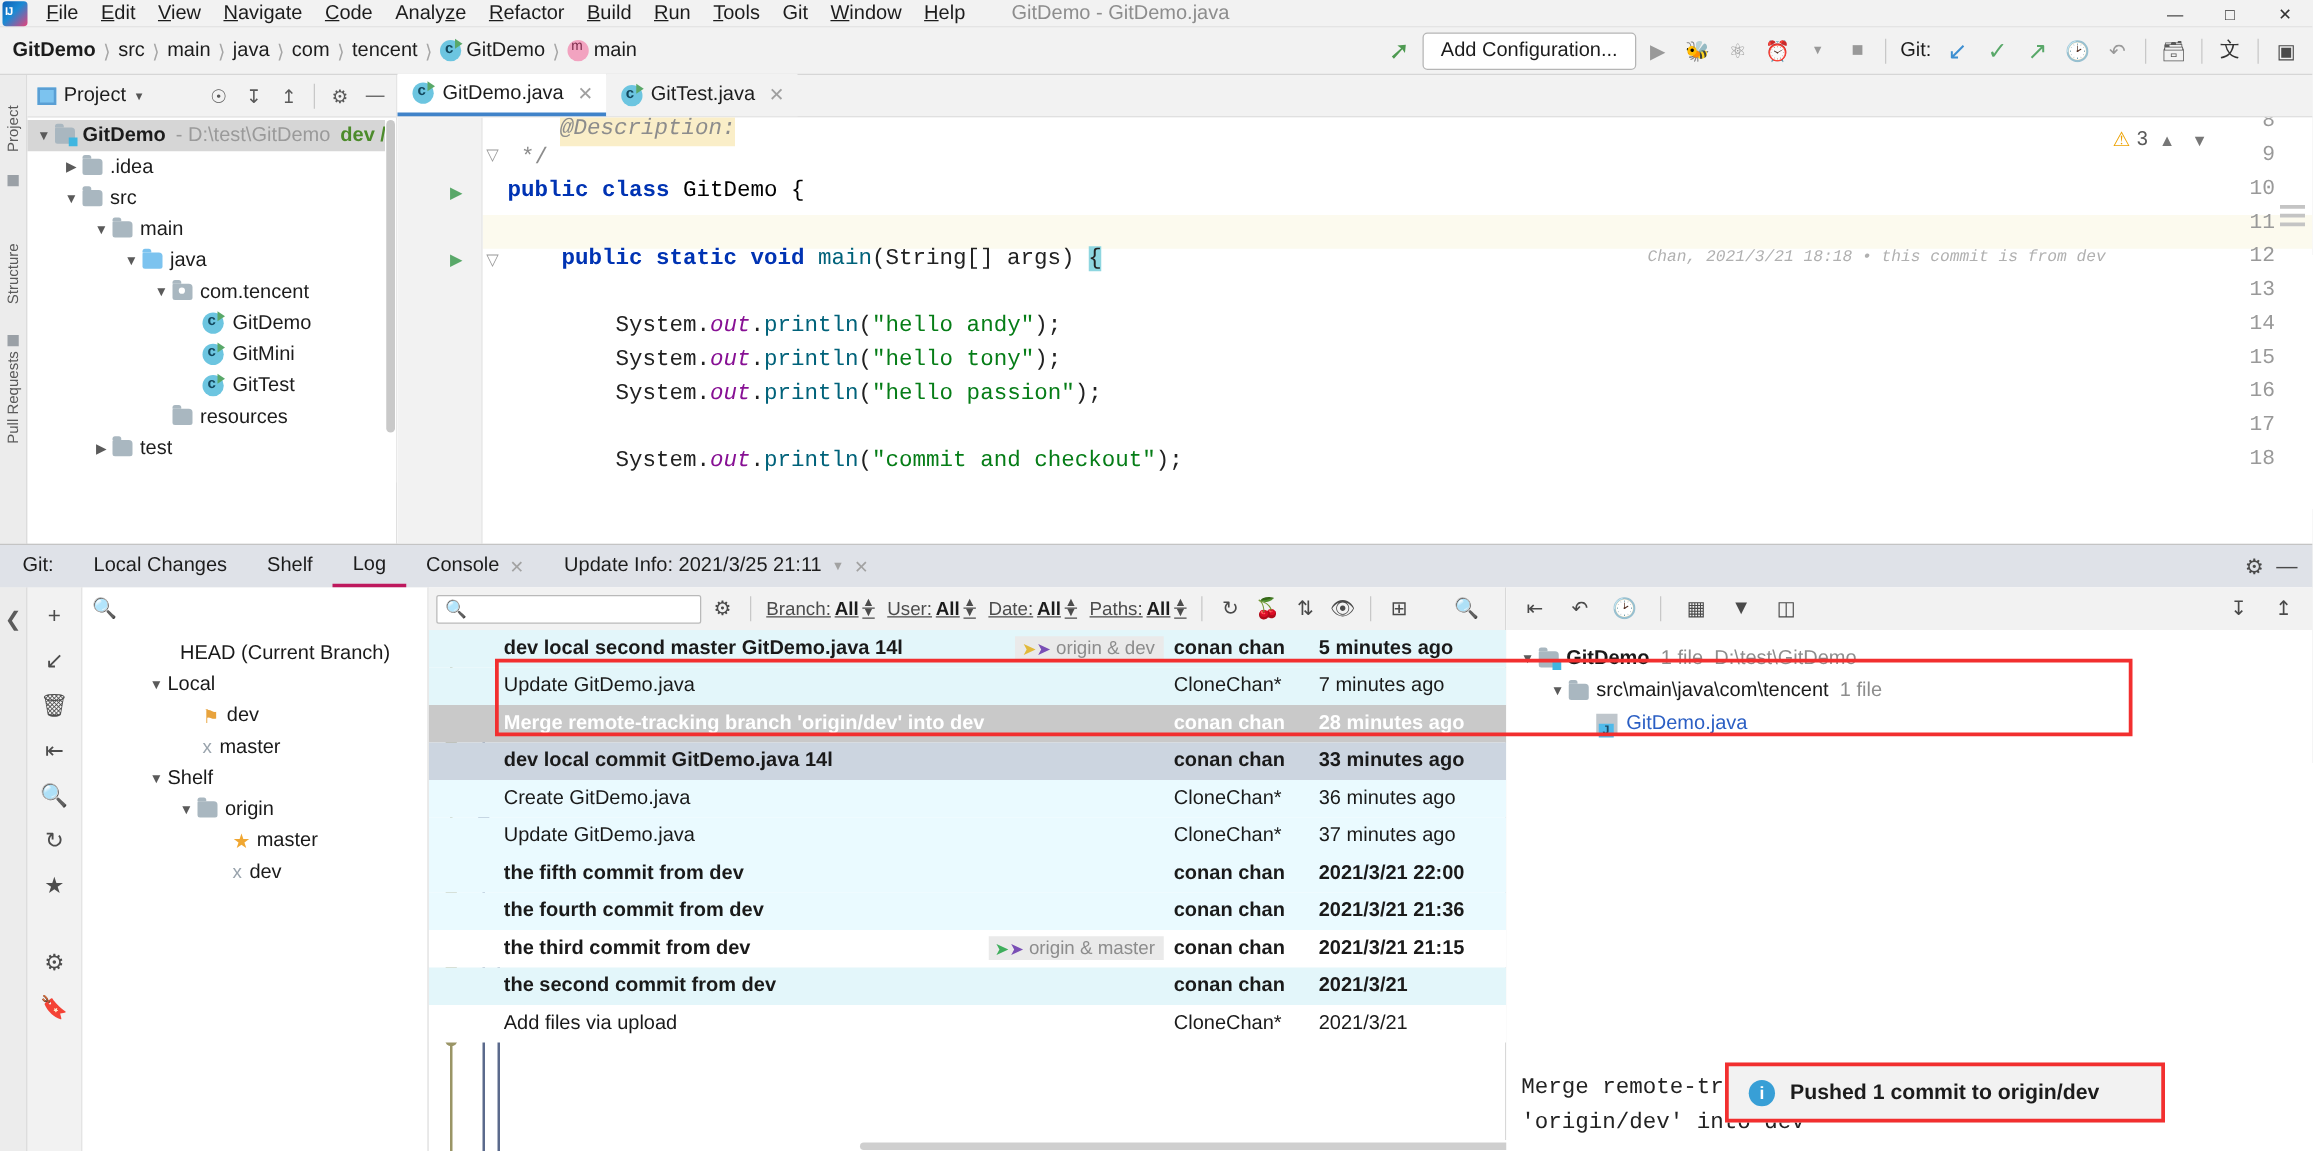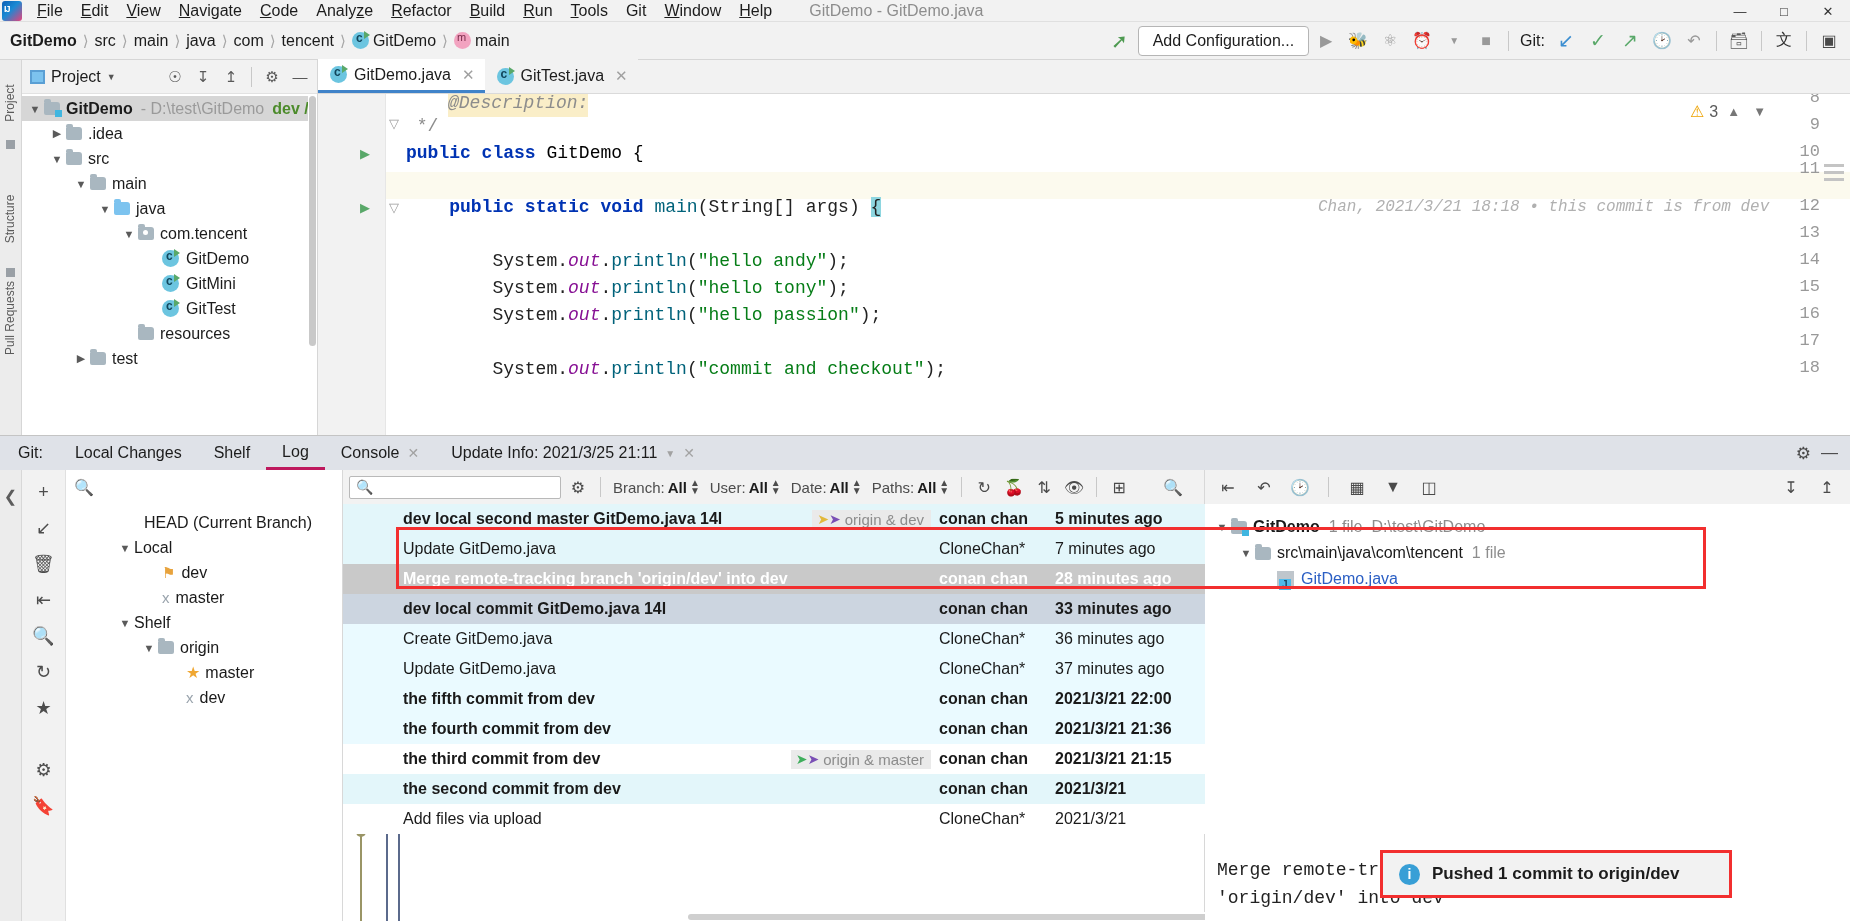--- a/index.html
+++ b/index.html
@@ -148,21 +148,21 @@
   .code {
     position: absolute; left: 88px; top: 0; font-family: "Liberation Mono", monospace;
     font-size: 18px; line-height: 27px; white-space: pre; color: #222;
   }
   .kw { color: #0033b3; font-weight: bold; margin-top: 44px; }
   .str { color: #067d17; }
   .fld { color: #871094; font-style: italic; }
   .mth { color: #00627a; }
   .cmt { color: #8c8c8c; }
   .hl-row { position: absolute; left: 68px; width: 1464px; height: 27px; background: #fcfaee; }
-  .annot { position:absolute; font-family:"Liberation Mono", monospace; font-size:16px; color:#b0b0b0; font-style: italic;}
+  .annot { position:absolute; font-family:"Liberation Mono", monospace; font-size:13px; color:#b0b0b0; font-style: italic;}
   .warn-badge { position: absolute; right: 80px; top: 8px; display: flex; align-items: center; gap: 5px; font-size: 16px; color: #5a5a5a;}
   .tri-warn { color: #eda200; font-size: 16px; }
   .chev-mini { color: #777; font-size: 13px; padding: 0 4px;}
   .marker-bar { position: absolute; right: 6px; top: 70px; width: 20px;}
   .marker-bar div { height: 3px; background: #c4c4c4; margin-bottom: 4px; }
 
   
   .git-tw {
     position: absolute; left: 0; top: 435px; width: 1850px; height: 486px;
     background: #f2f2f2; border-top: 1px solid #c4c4c4;
@@ -199,21 +199,21 @@
 
   .log-panel {
     position: absolute; left: 343px; top: 34px; width: 862px; height: 452px;
     background: #fff; border-right: 1px solid #d8d8d8;
   }
   .log-filter { height: 34px; display: flex; align-items: center; gap: 4px; background: #f2f2f2; padding: 0 6px; }
   .log-search {
     width: 212px; height: 23px; border: 1px solid #b9b9b9; border-radius: 2px; background: #fff;
     display: flex; align-items: center; padding: 0 6px; color: #7a7a7a; font-size: 14px;
   }
-  .filt { font-size: 15px; color: #4c4c4c; white-space: nowrap; display: flex; gap: 3px; padding: 0 3px;}
+  .filt { font-size: 15px; color: #4c4c4c; white-space: nowrap; display: flex; gap: 3px; padding: 0 3px; text-decoration: underline;}
   .filt b { color: #1c1c1c; font-weight: bold; }
   .updown { font-size: 10px; color: #4c4c4c; line-height: 8px; display:flex; flex-direction: column;}
   .lf-ico { width: 26px; height: 26px; display: flex; align-items:center; justify-content:center; color: #4a4a4a; font-size: 16px;}
 
   .log-table { position: absolute; top: 34px; left: 0; width: 862px; height: 418px; overflow: hidden; }
   .lrow { position: relative; height: 30px; display: flex; align-items: center; font-size: 16px; white-space: nowrap; }
   .lrow .graph { width: 60px; height: 30px; flex: 0 0 auto; }
   .lrow .subject { flex: 1 1 auto; overflow: hidden; padding-right: 6px; }
   .lrow .refs { flex: 0 0 auto; margin-right: 8px; }
   .lrow .author { width: 116px; flex: 0 0 auto; }
@@ -444,21 +444,21 @@
       </div>
     </div>
 
     <div class="code-area">
       <div class="hl-row" style="top:78px"></div>
       <div class="gutter"></div>
 
       <div class="gline" style="top:-6px">8</div>
       <div class="gline" style="top:21px">9</div>
       <div class="gline" style="top:48px">10</div>
-      <div class="gline" style="top:65px">11</div>
+      <div class="gline" style="top:75px">11</div>
       <div class="gline" style="top:102px">12</div>
       <div class="gline" style="top:129px">13</div>
       <div class="gline" style="top:156px">14</div>
       <div class="gline" style="top:183px">15</div>
       <div class="gline" style="top:210px">16</div>
       <div class="gline" style="top:237px">17</div>
       <div class="gline" style="top:264px">18</div>
 
       <div class="runmark" style="top:52px">▶</div>
       <div class="runmark" style="top:106px">▶</div>

